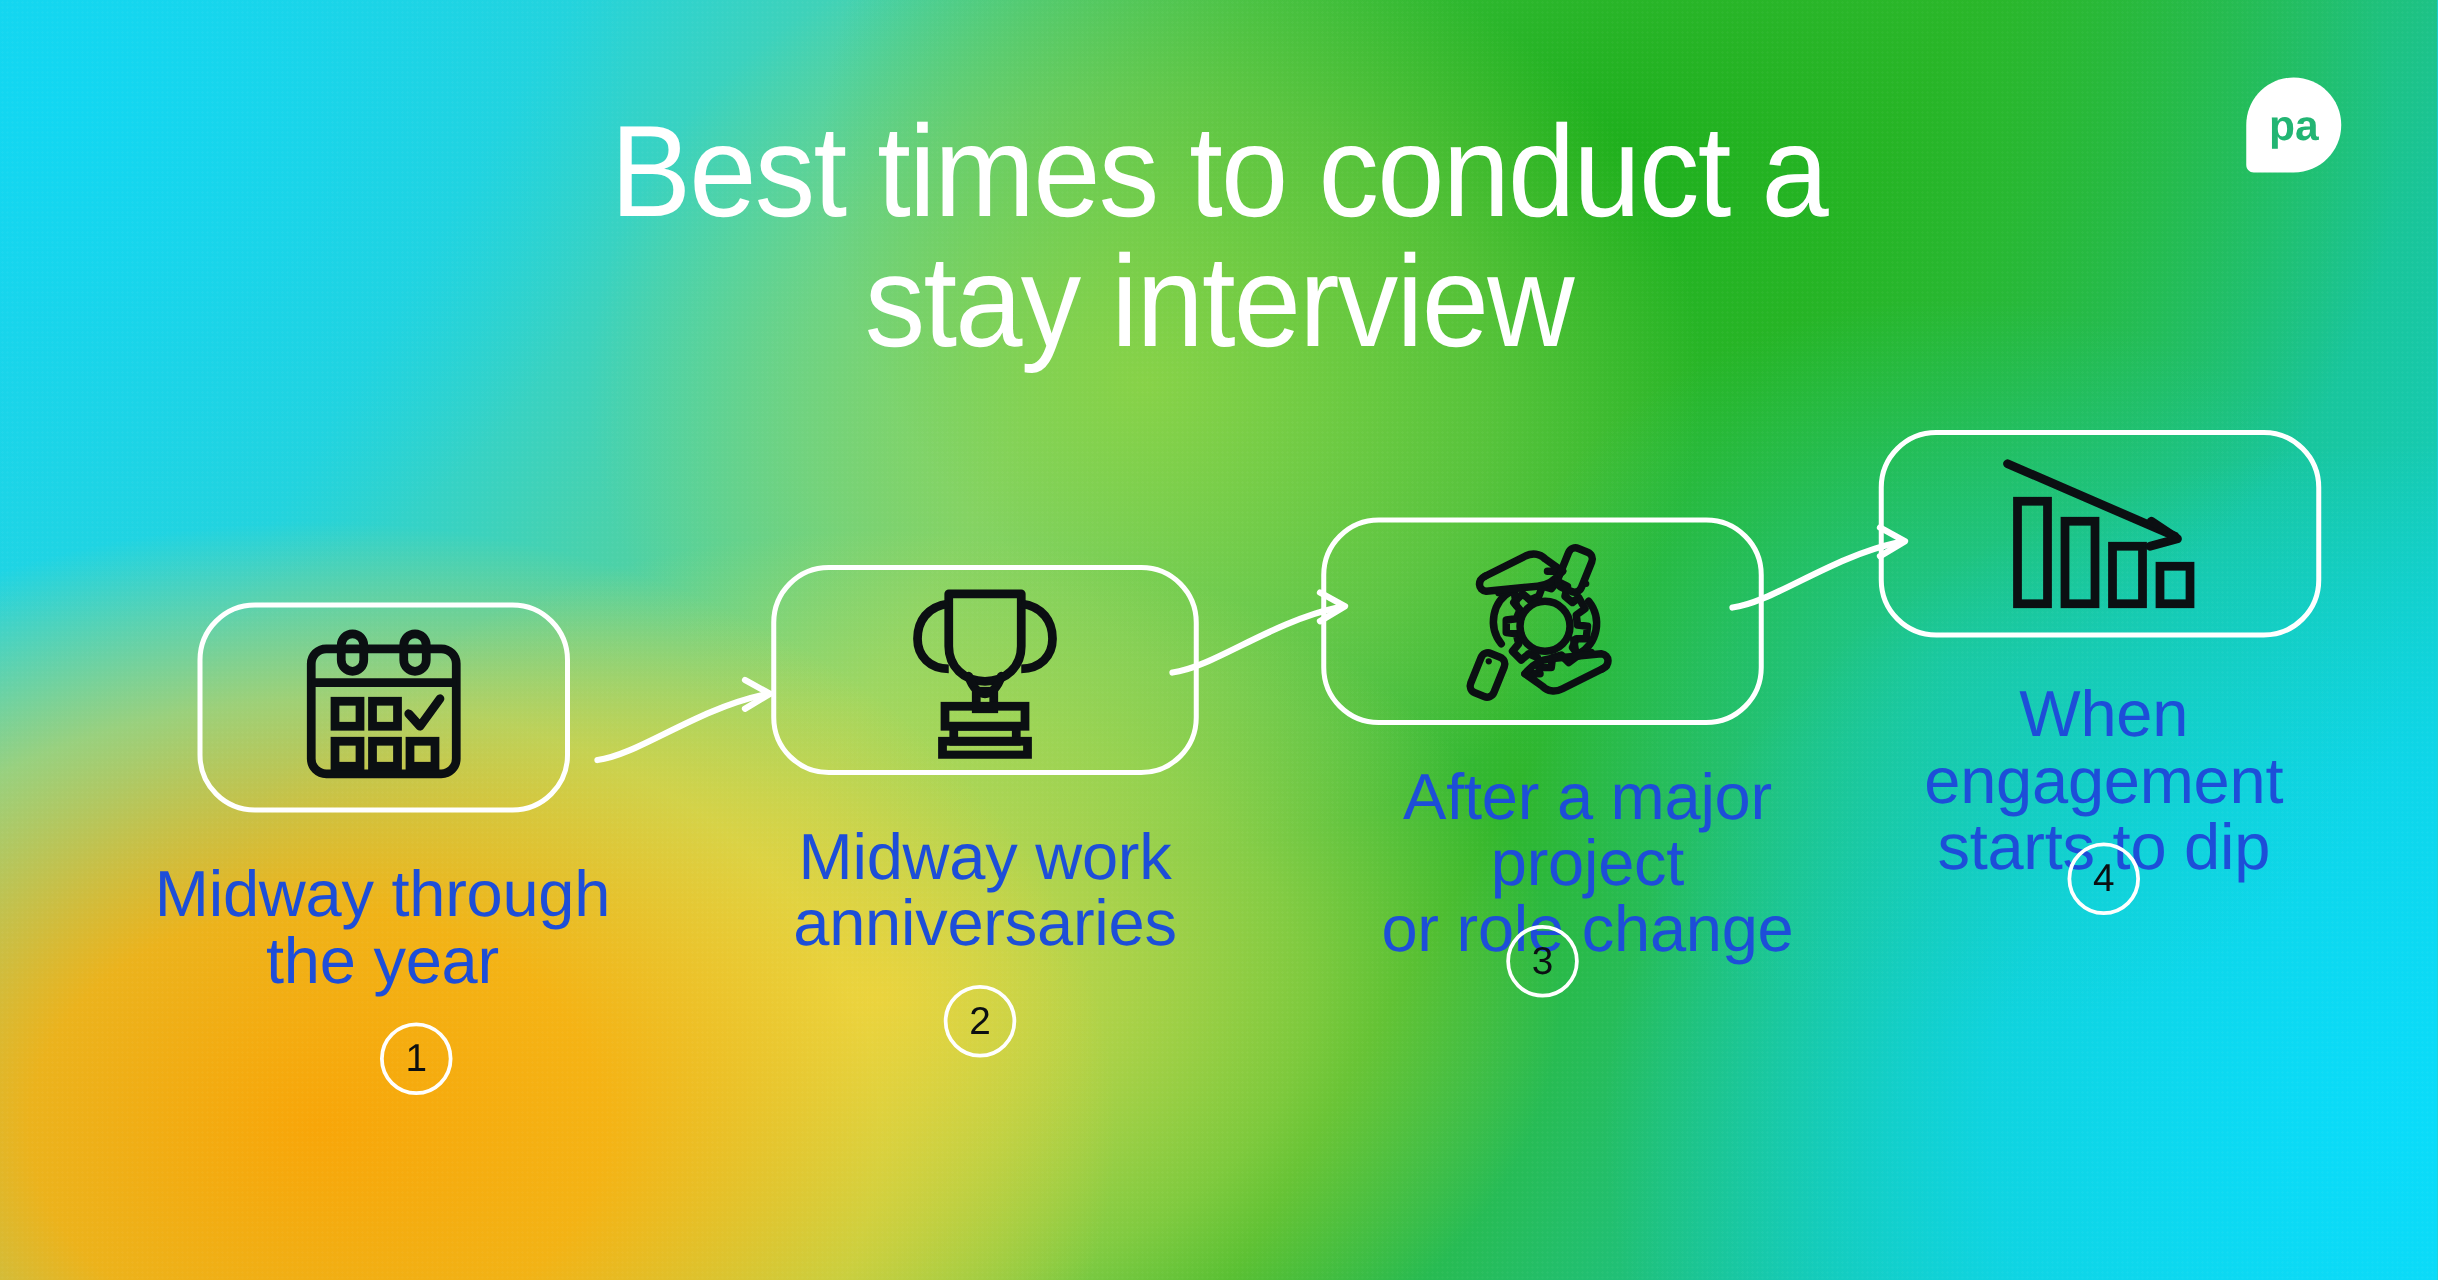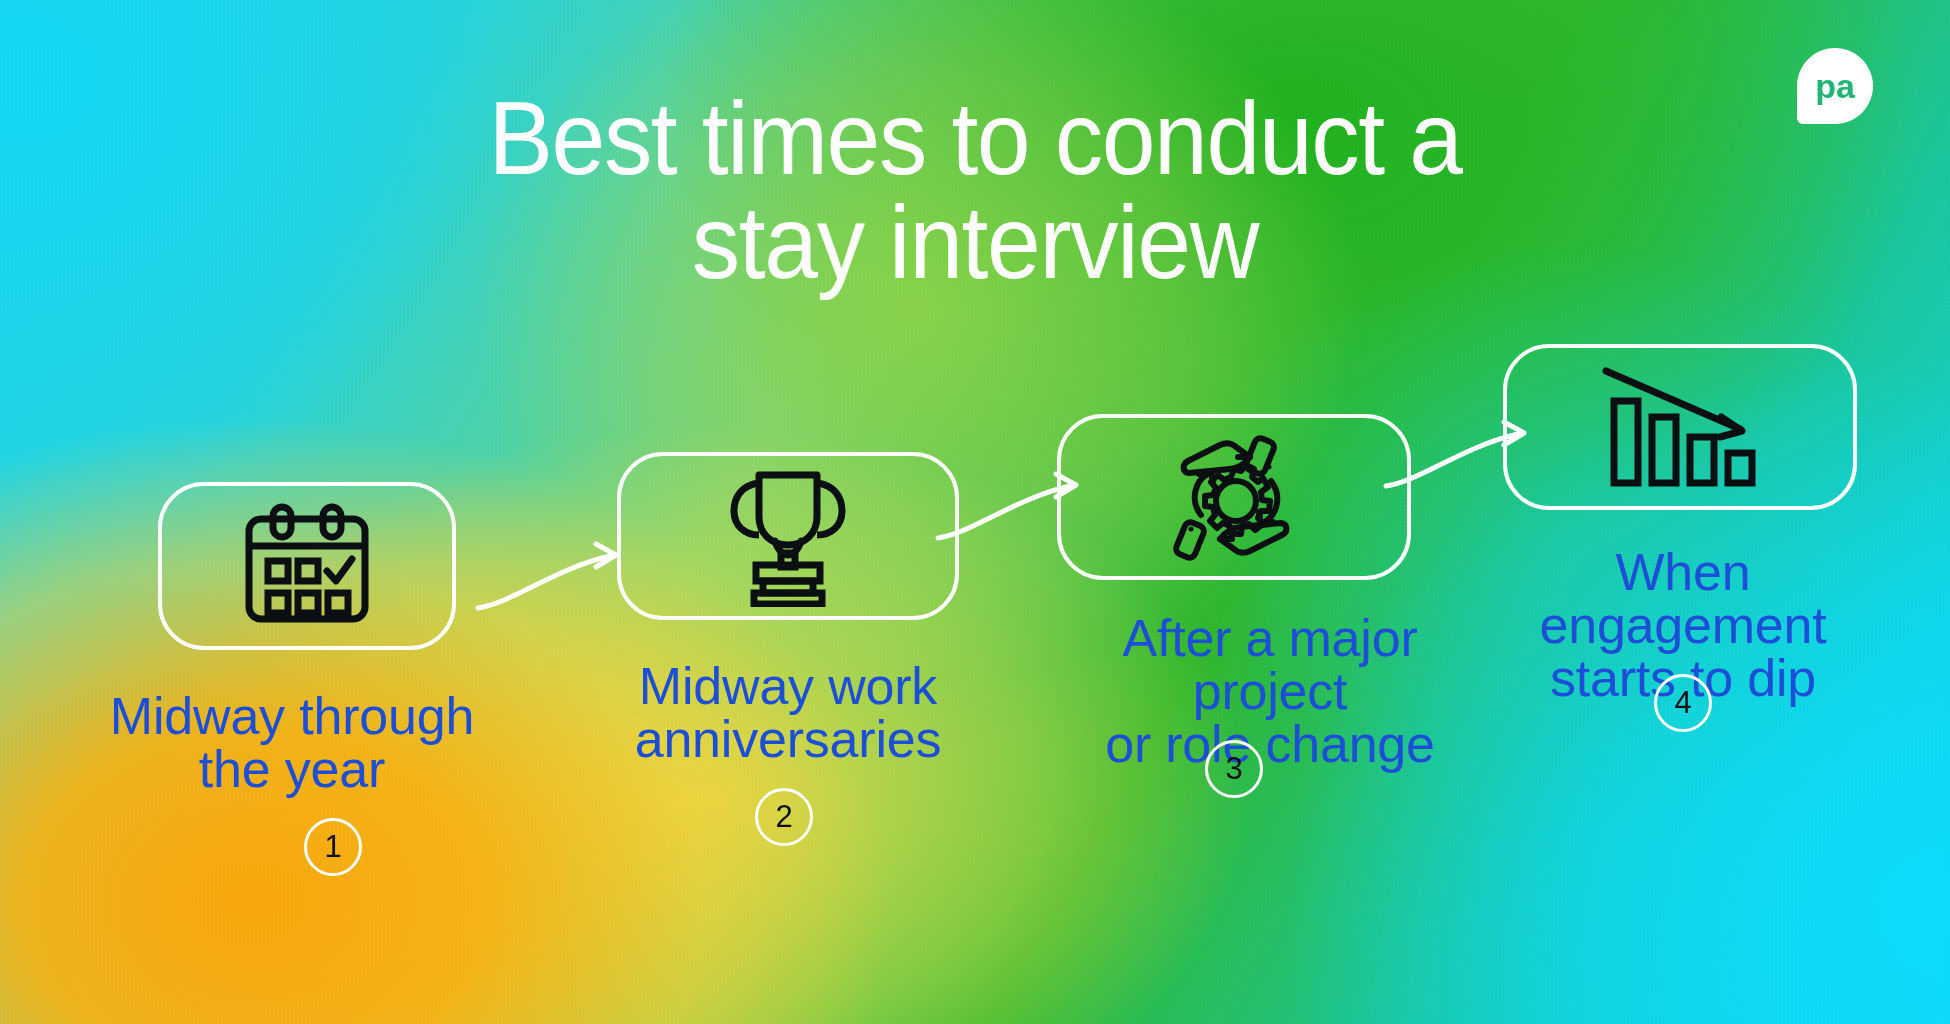--- a/index.html
+++ b/index.html
@@ -39,21 +39,21 @@
   .bg-teal{
     background:radial-gradient(ellipse 520px 420px at 80% 52%, rgba(22,206,190,0.55) 0%, rgba(22,206,196,0.0) 70%);
   }
   .bg-grain{
     background-image:radial-gradient(rgba(255,255,255,0.055) 1px, transparent 1px);
     background-size:4px 4px;
     opacity:.55;
   }
 
   
-  .logo{position:absolute;left:1793px;top:44px;width:84px;height:84px;}
+  .logo{position:absolute;left:1793px;top:58px;width:84px;height:84px;}
 
   
   .title{
     position:absolute;left:0;top:86px;width:1950px;
     text-align:center;color:#ffffff;
     font-family:"Liberation Sans Narrow","Liberation Sans",sans-serif;
     font-weight:300;
     font-size:104px;line-height:104px;
     letter-spacing:-1.5px;
     transform:scaleX(0.93);
@@ -86,21 +86,21 @@
     border:3px solid #ffffff;
     box-sizing:border-box;
     color:#0b0f12;
     font-family:"Liberation Sans",sans-serif;
     font-weight:500;font-size:31px;
     display:flex;align-items:center;justify-content:center;
   }
 
   
   #step1 .card{left:158px;top:482px;width:298px;height:168px;}
-  #step1 .cap {left:92px;top:690px;width:400px;}
+  #step1 .cap {left:106px;top:690px;width:400px;}
   #step1 .num {left:304px;top:818px;}
 
   #step2 .card{left:617px;top:452px;width:342px;height:168px;}
   #step2 .cap {left:588px;top:660px;width:400px;}
   #step2 .num {left:755px;top:788px;}
 
   #step3 .card{left:1057px;top:414px;width:354px;height:166px;}
   #step3 .cap {left:1045px;top:612px;width:450px;}
   #step3 .num {left:1205px;top:740px;}
 

